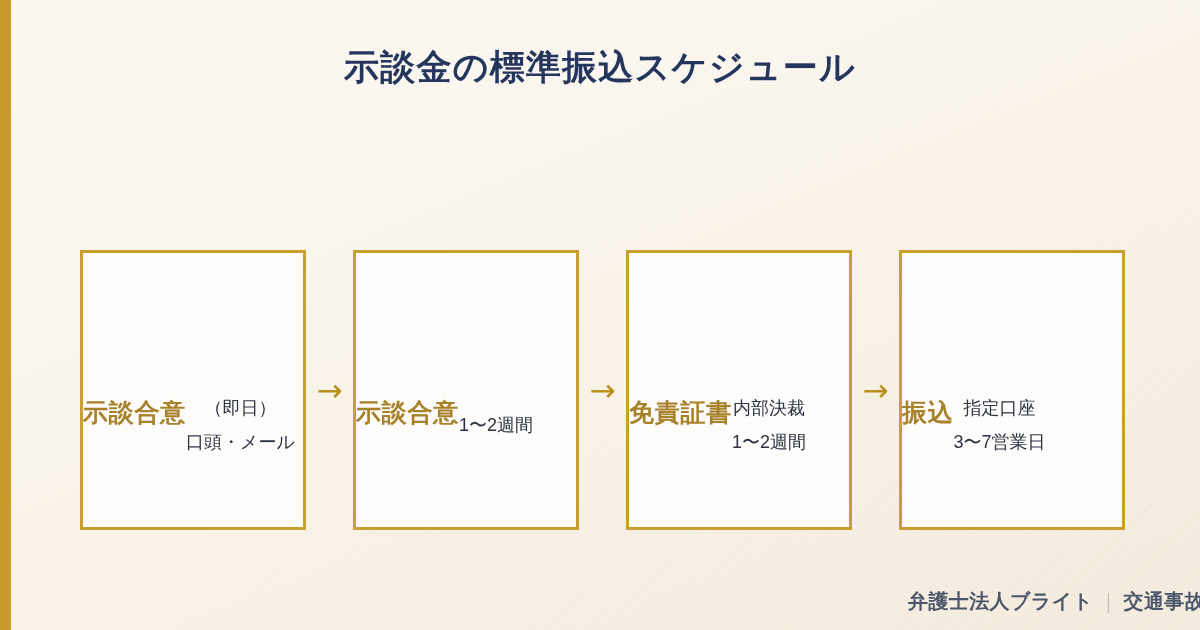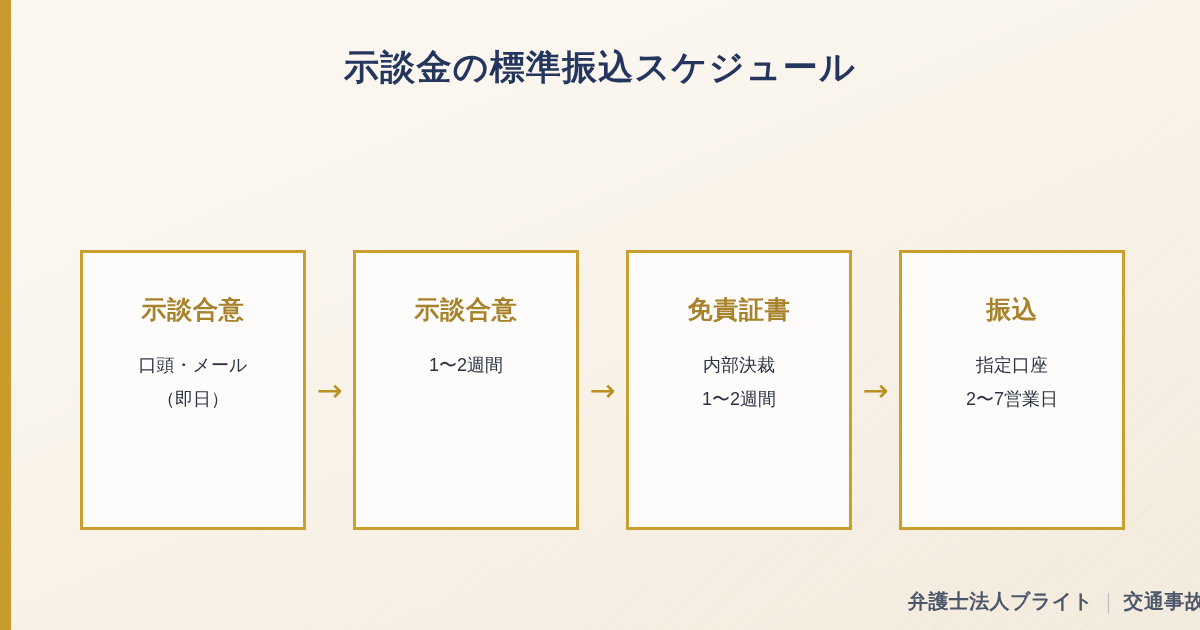--- a/index.html
+++ b/index.html
@@ -72,21 +72,21 @@
     justify-content:flex-start;
   }
 
   .card {
     width:226px;
     height:280px;
     flex:0 0 226px;
     background:#fdfcfa;
     border:3px solid #c9a02e;
     display:flex;
-    flex-direction:column;
+    flex-direction:row;
     align-items:center;
     justify-content:flex-start;
     padding-top:44px;
   }
 
   .card-heading {
     font-size:25px;
     font-weight:700;
     color:#a8822a;
     letter-spacing:.03em;
@@ -141,22 +141,22 @@
   <div class="bg-texture"></div>
   <div class="accent-bar"></div>
 
   <h1 class="title">示談金の標準振込スケジュール</h1>
 
   <div class="flow">
 
     <div class="card">
       <div class="card-heading">示談合意</div>
       <div class="card-body">
+        <span class="line">（即日）</span>
         <span class="line">口頭・メール</span>
-        <span class="line">（即日）</span>
       </div>
     </div>
 
     <div class="arrow">→</div>
 
     <div class="card">
       <div class="card-heading">示談合意</div>
       <div class="card-body">
         <span class="line">1〜2週間</span>
       </div>
@@ -171,21 +171,21 @@
         <span class="line">1〜2週間</span>
       </div>
     </div>
 
     <div class="arrow">→</div>
 
     <div class="card">
       <div class="card-heading">振込</div>
       <div class="card-body">
         <span class="line">指定口座</span>
-        <span class="line">2〜7営業日</span>
+        <span class="line">3〜7営業日</span>
       </div>
     </div>
 
   </div>
 
   <div class="footer">
     <span>弁護士法人ブライト</span><span class="sep">｜</span><span>交通事故 の</span>
   </div>
 
 </div>

